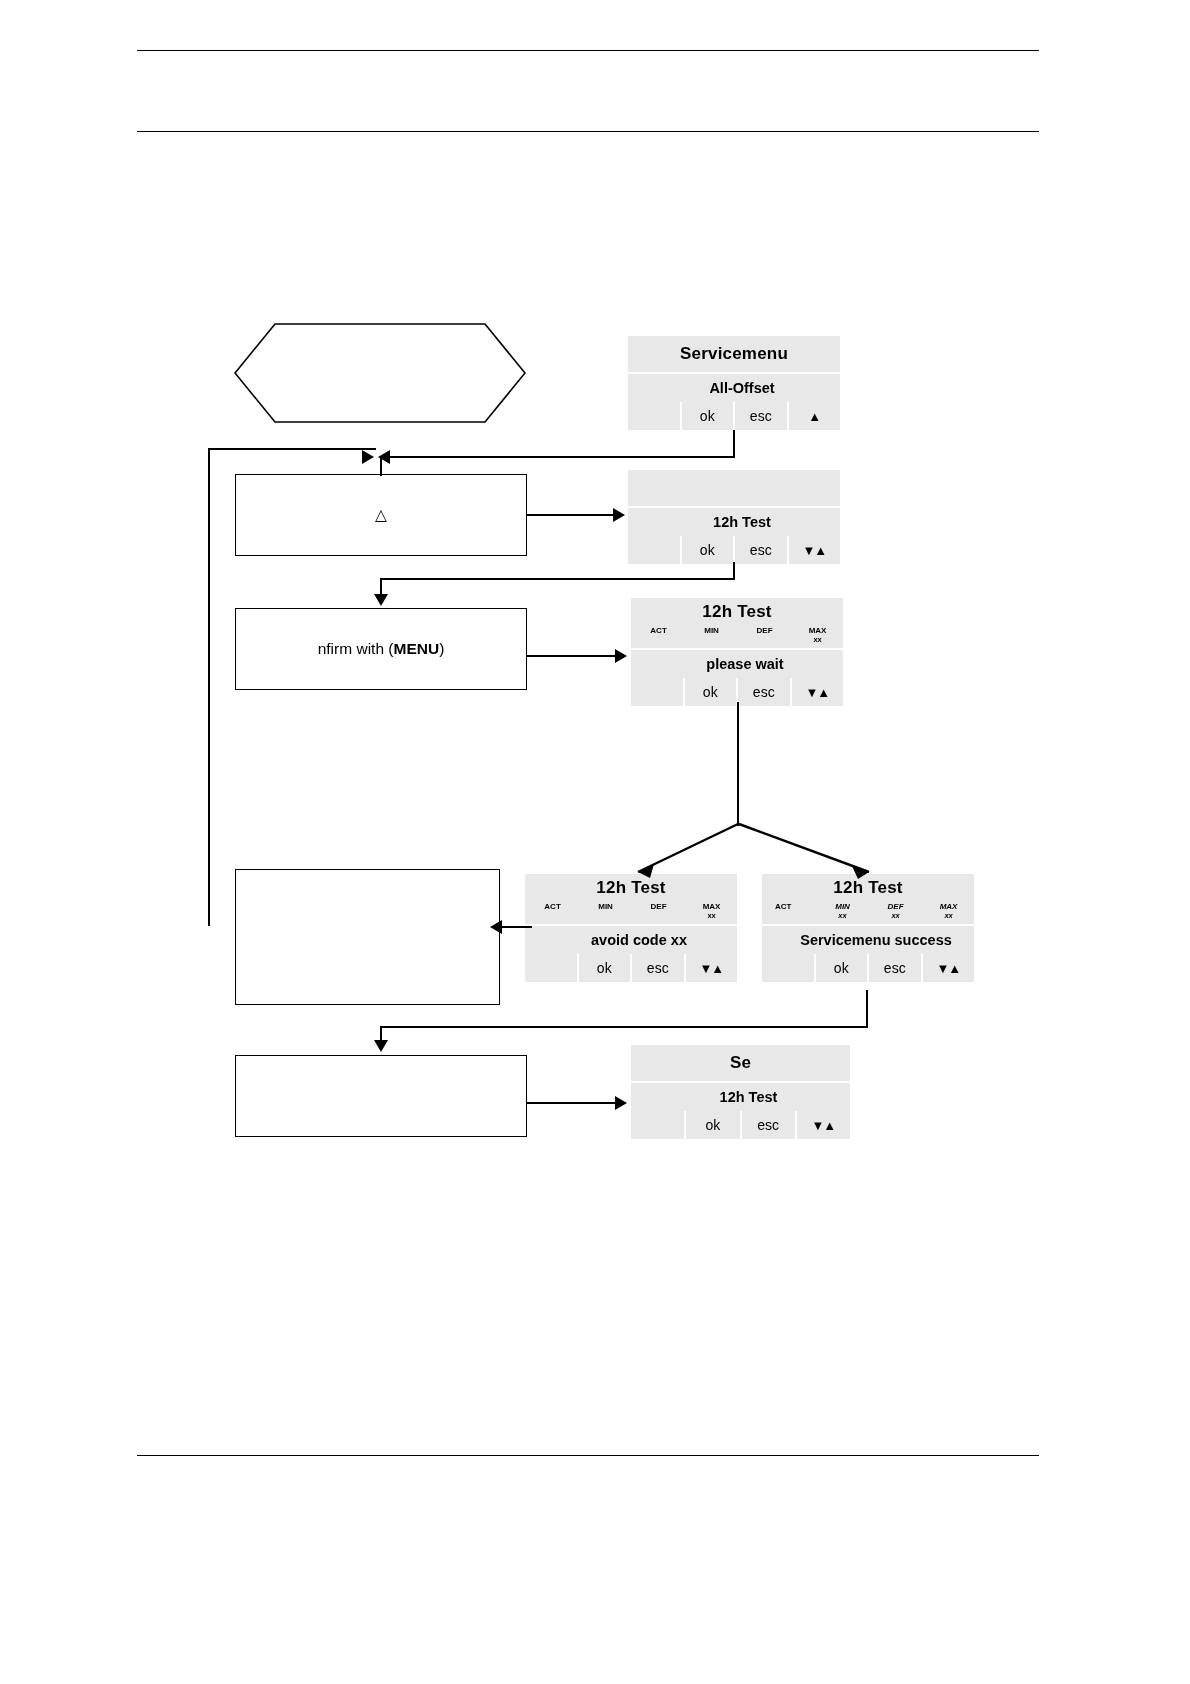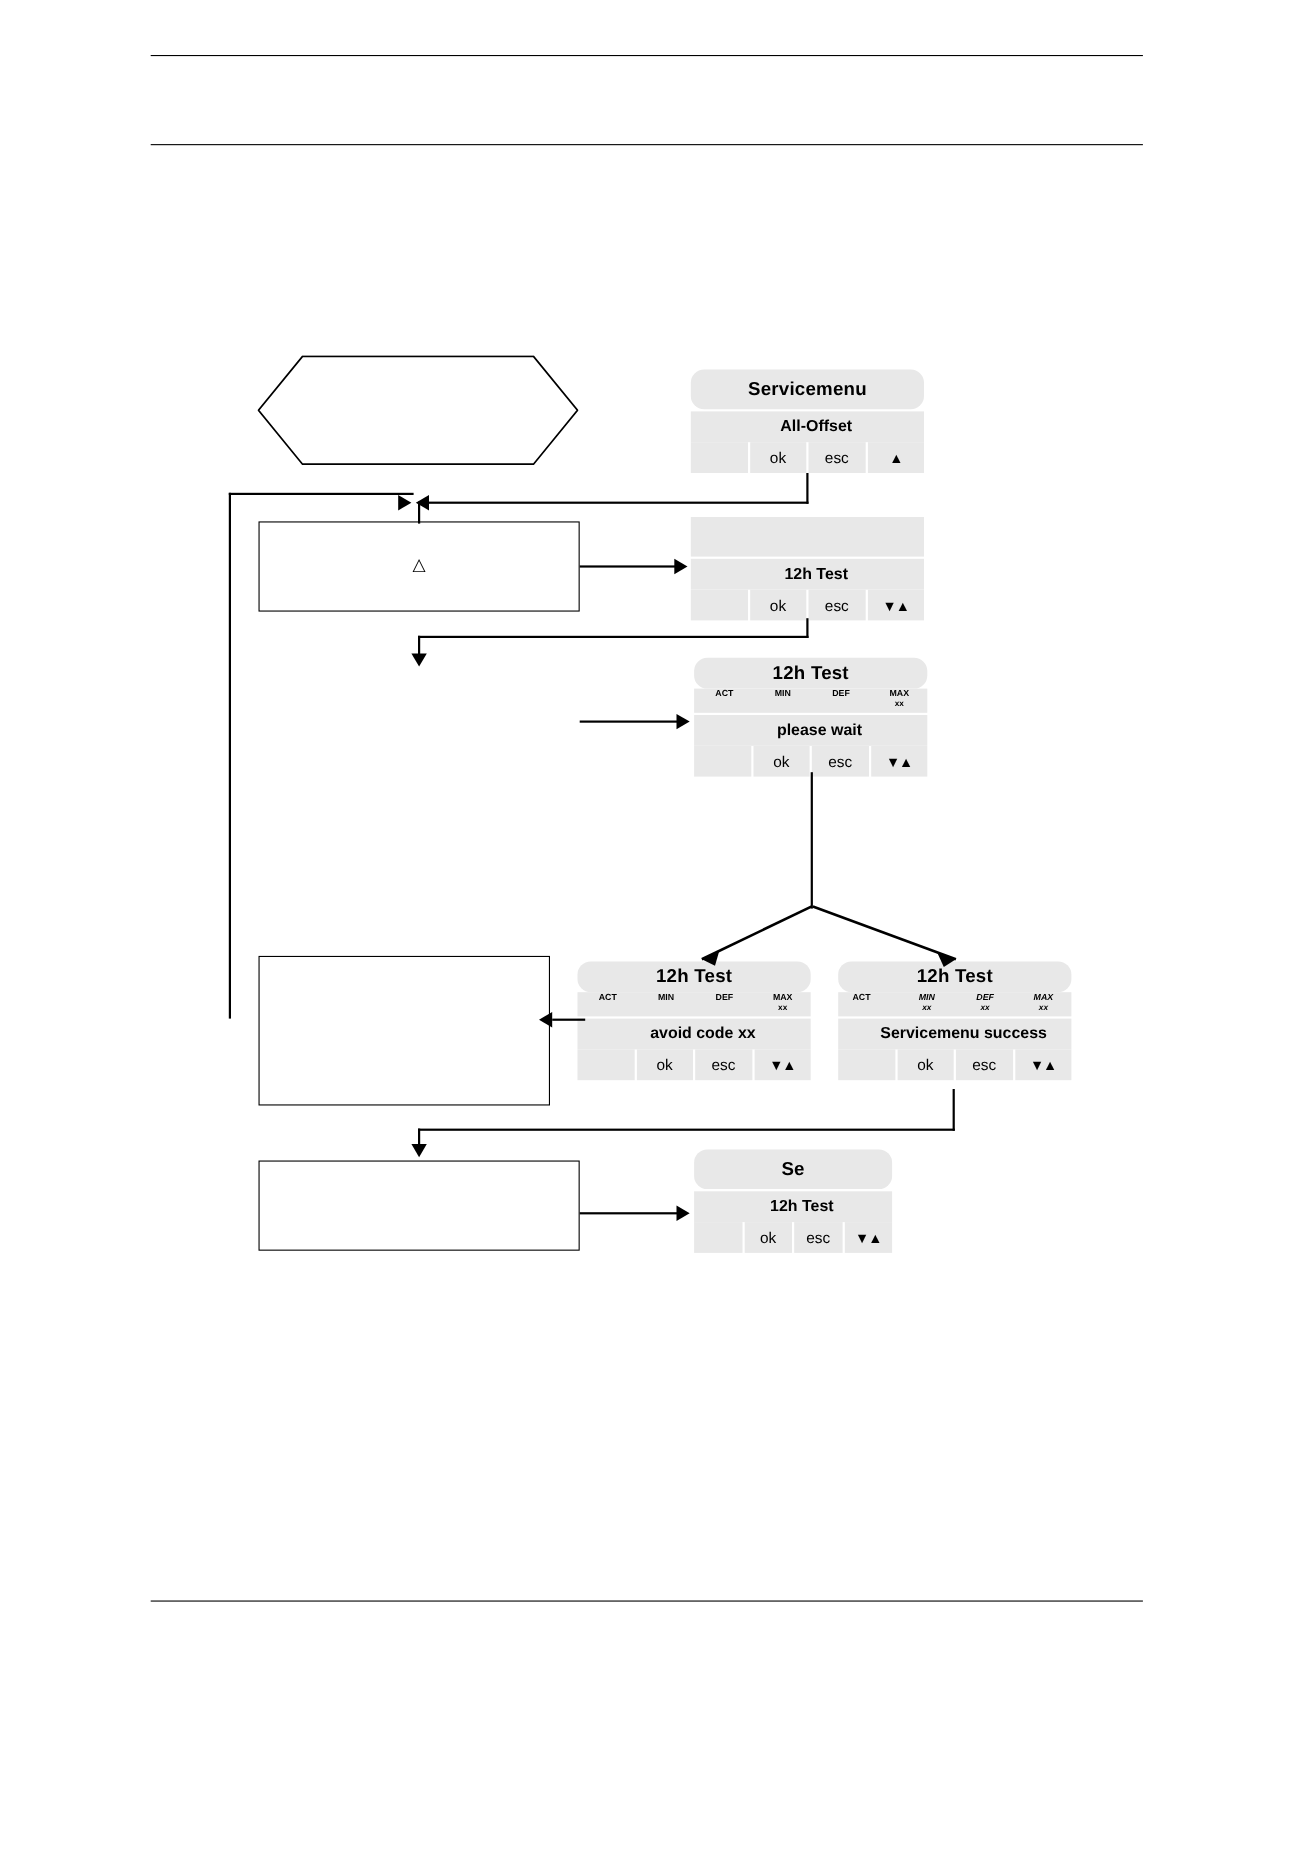--- a/index.html
+++ b/index.html
@@ -18,21 +18,21 @@
 
   
   .hex{position:absolute;}
   .hex svg{display:block;}
 
   
   .lcd{position:absolute;box-sizing:border-box;}
   .lcd .row{background:#e8e8e8;box-sizing:border-box;display:flex;align-items:center;
             justify-content:center;position:relative;}
   .lcd .row.sep{margin-top:2px;padding-left:16px;}
-  .title-row{height:36px;font-size:17px;font-weight:bold;letter-spacing:.2px;border-radius:12px;}
+  .title-row{height:36px;font-size:17px;font-weight:bold;letter-spacing:.2px;}
   .msg-row{height:28px;font-size:14.5px;font-weight:bold;}
   .blank-row{height:36px;}
   .btn-row{height:28px;display:flex;gap:2px;background:transparent;}
   .btn{background:#e8e8e8;flex:1;display:flex;align-items:center;justify-content:center;
        font-size:14px;box-sizing:border-box;}
   .btn.arrows{font-size:13px;letter-spacing:-1px;}
 
   
   .cols{height:38px;background:#e8e8e8;position:relative;}
   .cols .col{position:absolute;text-align:center;transform:translateX(-50%);}
@@ -66,20 +66,23 @@
   <div class="hex" style="left:234px;top:323px;">
     <svg width="292" height="100" viewBox="0 0 292 100">
       <polygon points="41,1 251,1 291,50 251,99 41,99 1,50" fill="#ffffff" stroke="#000000" stroke-width="1.6"></polygon>
     </svg>
   </div>
 
   <div class="box" style="left:235px;top:474px;width:292px;height:82px;">
     <span class="btxt warn">△</span>
   </div>
 
+  <div class="box" style="left:235px;top:608px;width:292px;height:82px;">
+    <span class="btxt">nfirm with (<b>MENU</b>)</span>
+  </div>
 
   <div class="box" style="left:235px;top:869px;width:265px;height:136px;">
     <span class="btxt"></span>
   </div>
 
   <div class="box" style="left:235px;top:1055px;width:292px;height:82px;">
     <span class="btxt"></span>
   </div>
 
   <div class="lcd" style="left:628px;top:336px;width:212px;">
@@ -184,21 +187,21 @@
     </div>
     <div class="row msg-row sep">Servicemenu success</div>
     <div class="btn-row sep">
       <div class="btn"></div>
       <div class="btn">ok</div>
       <div class="btn">esc</div>
       <div class="btn arrows">▼▲</div>
     </div>
   </div>
 
-  <div class="lcd" style="left:631px;top:1045px;width:180px;">
+  <div class="lcd" style="left:631px;top:1045px;width:219px;">
     <div class="row title-row">Se</div>
     <div class="row msg-row sep">12h Test</div>
     <div class="btn-row sep">
       <div class="btn"></div>
       <div class="btn">ok</div>
       <div class="btn">esc</div>
       <div class="btn arrows">▼▲</div>
     </div>
   </div>
 

